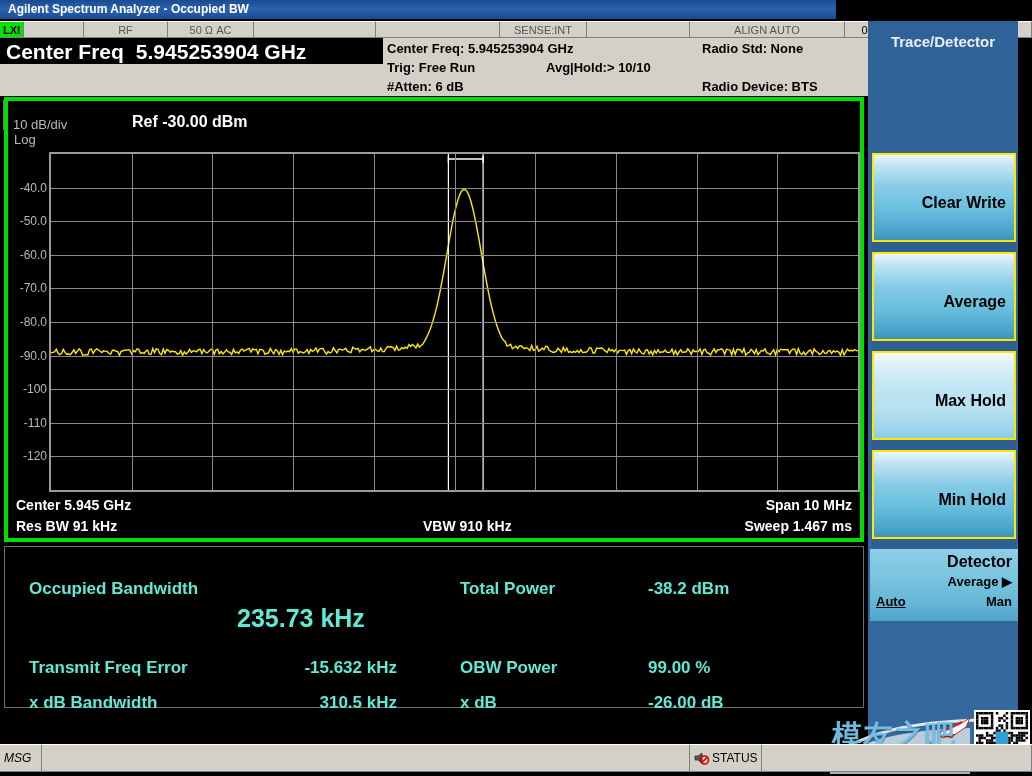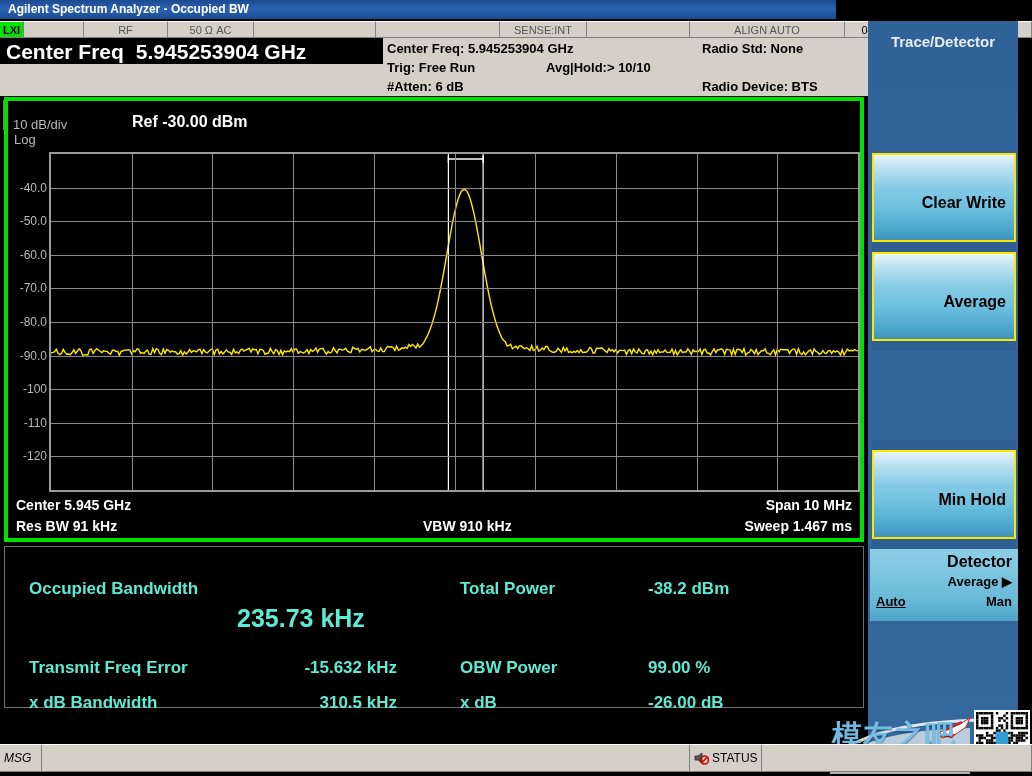--- a/index.html
+++ b/index.html
@@ -387,20 +387,23 @@
     <div class="softkey" style="top:132px;">
       <span class="sk-label">Clear Write</span>
     </div>
     <div class="sk-sep" style="top:221px;"></div>
 
     <div class="softkey" style="top:231px;">
       <span class="sk-label">Average</span>
     </div>
     <div class="sk-sep" style="top:320px;"></div>
 
+    <div class="softkey bright" style="top:330px;">
+      <span class="sk-label">Max Hold</span>
+    </div>
     <div class="sk-sep" style="top:419px;"></div>
 
     <div class="softkey" style="top:429px;">
       <span class="sk-label">Min Hold</span>
     </div>
     <div class="sk-sep" style="top:518px;"></div>
 
     <div class="detkey" style="top:528px;">
       <span class="d-title">Detector</span>
       <span class="d-sub">Average ▶</span>

